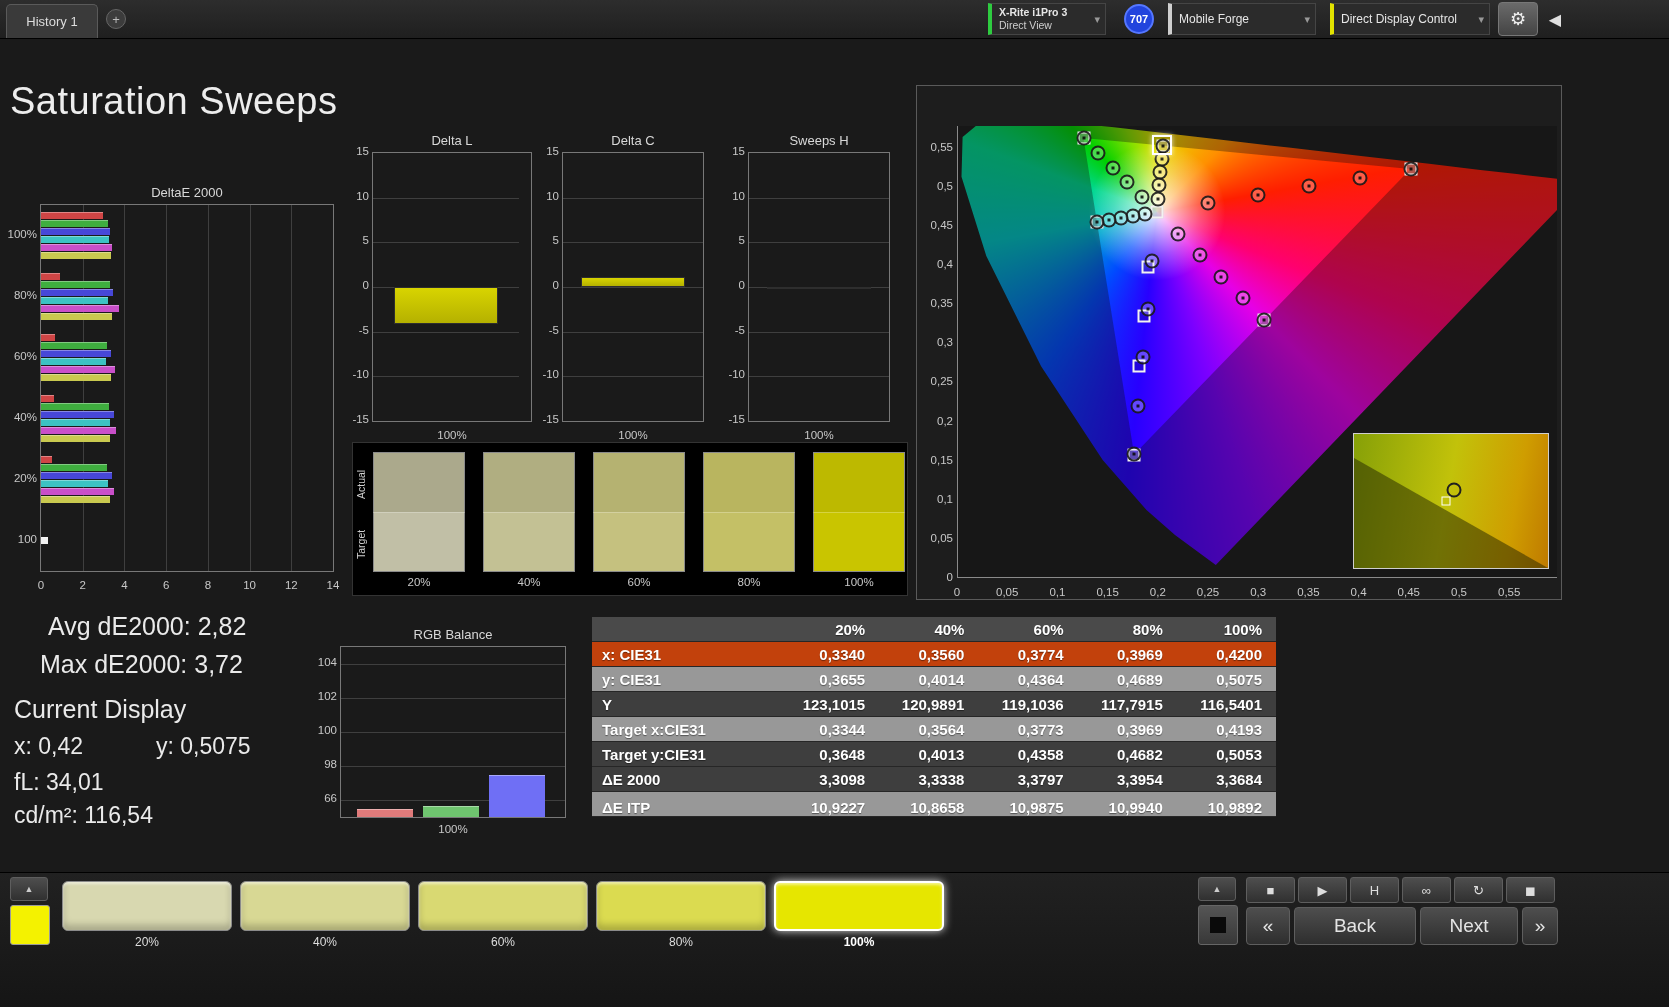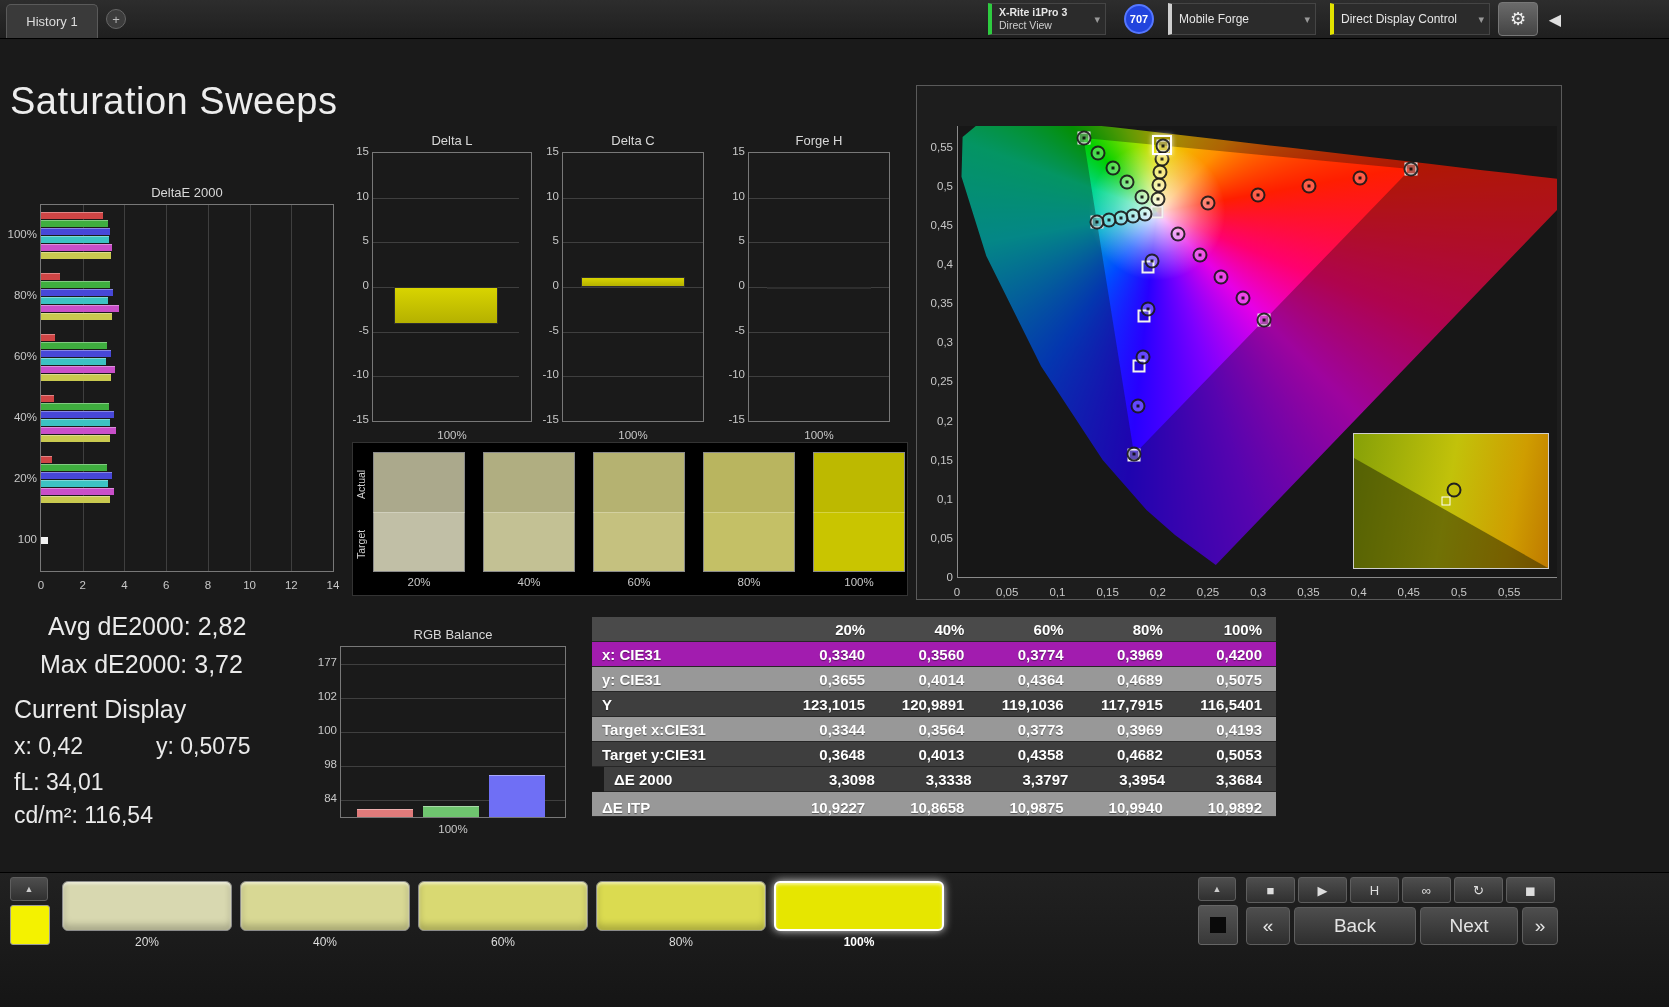--- a/index.html
+++ b/index.html
@@ -226,48 +226,48 @@
       <div class="ticklbl" style="position: absolute; left: -38px; top: 126px; width: 34px; text-align: right;">0</div>
       <div style="position: absolute; left: 0px; top: 178.667px; width: 140px; height: 1px; background: rgb(63, 63, 63);"></div>
       <div class="ticklbl" style="position: absolute; left: -38px; top: 170.667px; width: 34px; text-align: right;">-5</div>
       <div style="position: absolute; left: 0px; top: 223.333px; width: 140px; height: 1px; background: rgb(63, 63, 63);"></div>
       <div class="ticklbl" style="position: absolute; left: -38px; top: 215.333px; width: 34px; text-align: right;">-10</div>
       <div class="ticklbl" style="position: absolute; left: -38px; top: 260px; width: 34px; text-align: right;">-15</div>
       <div style="position: absolute; left: 18px; top: 124.173px; width: 104px; height: 9.82667px; background: linear-gradient(rgb(216, 212, 0), rgb(181, 177, 0)); border: 1px solid rgb(46, 46, 46); box-sizing: border-box;"></div>
       <div class="ticklbl" style="position: absolute; left: 0px; right: 0px; top: 276px; text-align: center;">100%</div>
     </div>
   <div id="dh-root" class="chart-box">
-      <div class="ctitle" style="position: absolute; left: 0px; right: 0px; top: -20px; text-align: center;">Forge H</div>
+      <div class="ctitle" style="position: absolute; left: 0px; right: 0px; top: -20px; text-align: center;">Sweeps H</div>
       <div class="ticklbl" style="position: absolute; left: -38px; top: -8px; width: 34px; text-align: right;">15</div>
       <div style="position: absolute; left: 0px; top: 44.6667px; width: 140px; height: 1px; background: rgb(63, 63, 63);"></div>
       <div class="ticklbl" style="position: absolute; left: -38px; top: 36.6667px; width: 34px; text-align: right;">10</div>
       <div style="position: absolute; left: 0px; top: 89.3333px; width: 140px; height: 1px; background: rgb(63, 63, 63);"></div>
       <div class="ticklbl" style="position: absolute; left: -38px; top: 81.3333px; width: 34px; text-align: right;">5</div>
       <div style="position: absolute; left: 0px; top: 134px; width: 140px; height: 1px; background: rgb(63, 63, 63);"></div>
       <div class="ticklbl" style="position: absolute; left: -38px; top: 126px; width: 34px; text-align: right;">0</div>
       <div style="position: absolute; left: 0px; top: 178.667px; width: 140px; height: 1px; background: rgb(63, 63, 63);"></div>
       <div class="ticklbl" style="position: absolute; left: -38px; top: 170.667px; width: 34px; text-align: right;">-5</div>
       <div style="position: absolute; left: 0px; top: 223.333px; width: 140px; height: 1px; background: rgb(63, 63, 63);"></div>
       <div class="ticklbl" style="position: absolute; left: -38px; top: 215.333px; width: 34px; text-align: right;">-10</div>
       <div class="ticklbl" style="position: absolute; left: -38px; top: 260px; width: 34px; text-align: right;">-15</div>
       <div style="position: absolute; left: 18px; top: 134px; width: 104px; height: 2px; background: linear-gradient(rgb(216, 212, 0), rgb(181, 177, 0)); border: 1px solid rgb(46, 46, 46); box-sizing: border-box;"></div>
       <div class="ticklbl" style="position: absolute; left: 0px; right: 0px; top: 276px; text-align: center;">100%</div>
     </div>
   <div id="rgb-root" class="chart-box">
       <div class="ctitle" style="position: absolute; left: 0px; right: 0px; top: -20px; text-align: center;">RGB Balance</div>
       <div style="position: absolute; left: 0px; top: 17px; width: 224px; height: 1px; background: rgb(63, 63, 63);"></div>
-      <div class="ticklbl" style="position: absolute; left: -38px; top: 9px; width: 34px; text-align: right;">177</div>
+      <div class="ticklbl" style="position: absolute; left: -38px; top: 9px; width: 34px; text-align: right;">104</div>
       <div style="position: absolute; left: 0px; top: 51px; width: 224px; height: 1px; background: rgb(63, 63, 63);"></div>
       <div class="ticklbl" style="position: absolute; left: -38px; top: 43px; width: 34px; text-align: right;">102</div>
       <div style="position: absolute; left: 0px; top: 85px; width: 224px; height: 1px; background: rgb(63, 63, 63);"></div>
       <div class="ticklbl" style="position: absolute; left: -38px; top: 77px; width: 34px; text-align: right;">100</div>
       <div style="position: absolute; left: 0px; top: 119px; width: 224px; height: 1px; background: rgb(63, 63, 63);"></div>
       <div class="ticklbl" style="position: absolute; left: -38px; top: 111px; width: 34px; text-align: right;">98</div>
       <div style="position: absolute; left: 0px; top: 153px; width: 224px; height: 1px; background: rgb(63, 63, 63);"></div>
-      <div class="ticklbl" style="position: absolute; left: -38px; top: 145px; width: 34px; text-align: right;">84</div>
+      <div class="ticklbl" style="position: absolute; left: -38px; top: 145px; width: 34px; text-align: right;">66</div>
       <div style="position: absolute; left: 16px; top: 162.35px; width: 56px; height: 7.65px; background: rgb(224, 122, 122); box-shadow: rgba(255, 255, 255, 0.4) 0px 1px inset;"></div>
       <div style="position: absolute; left: 82px; top: 158.95px; width: 56px; height: 11.05px; background: rgb(111, 196, 111); box-shadow: rgba(255, 255, 255, 0.4) 0px 1px inset;"></div>
       <div style="position: absolute; left: 148px; top: 128.35px; width: 56px; height: 41.65px; background: rgb(111, 111, 245); box-shadow: rgba(255, 255, 255, 0.4) 0px 1px inset;"></div>
       <div class="ticklbl" style="position: absolute; left: 0px; right: 0px; top: 176px; text-align: center;">100%</div>
     </div>
 
   <div id="swatch-strip" class="swatch-strip">
     <div class="vlabel" style="top:12px;">Actual</div>
     <div class="vlabel" style="top:72px;">Target</div>
   <div style="position: absolute; left: 20px; top: 9px; width: 92px; height: 60px; background: rgb(171, 169, 140); border-top: 1px solid rgb(138, 138, 138); border-right: 1px solid rgb(138, 138, 138); border-bottom: none; border-left: 1px solid rgb(138, 138, 138); border-image: initial; box-sizing: border-box;"></div>
@@ -378,21 +378,21 @@
 
   <div id="data-table">
       <div class="trow thead" style="position: relative;">
         <div class="tlabel" style="position: relative;"></div>
         <div class="tcell" style="position: relative;">20%</div>
         <div class="tcell" style="position: relative;">40%</div>
         <div class="tcell" style="position: relative;">60%</div>
         <div class="tcell" style="position: relative;">80%</div>
         <div class="tcell" style="position: relative;">100%</div>
       </div>
-      <div class="trow" style="position: relative; background: #a21caf;">
+      <div class="trow" style="position: relative; background: #c2410c;">
         <div class="tlabel" style="position: relative;">x: CIE31</div>
         <div class="tcell" style="position: relative;">0,3340</div>
         <div class="tcell" style="position: relative;">0,3560</div>
         <div class="tcell" style="position: relative;">0,3774</div>
         <div class="tcell" style="position: relative;">0,3969</div>
         <div class="tcell" style="position: relative;">0,4200</div>
       </div>
       <div class="trow" style="position: relative; background: rgb(152, 152, 152);">
         <div class="tlabel" style="position: relative;">y: CIE31</div>
         <div class="tcell" style="position: relative;">0,3655</div>
@@ -418,21 +418,21 @@
         <div class="tcell" style="position: relative;">0,4193</div>
       </div>
       <div class="trow" style="position: relative; background: rgb(62, 62, 62);">
         <div class="tlabel" style="position: relative;">Target y:CIE31</div>
         <div class="tcell" style="position: relative;">0,3648</div>
         <div class="tcell" style="position: relative;">0,4013</div>
         <div class="tcell" style="position: relative;">0,4358</div>
         <div class="tcell" style="position: relative;">0,4682</div>
         <div class="tcell" style="position: relative;">0,5053</div>
       </div>
-      <div class="trow" style="position: relative; background: rgb(62, 62, 62); margin-left: 12px;">
+      <div class="trow" style="position: relative; background: rgb(62, 62, 62);">
         <div class="tlabel" style="position: relative;">ΔE 2000</div>
         <div class="tcell" style="position: relative;">3,3098</div>
         <div class="tcell" style="position: relative;">3,3338</div>
         <div class="tcell" style="position: relative;">3,3797</div>
         <div class="tcell" style="position: relative;">3,3954</div>
         <div class="tcell" style="position: relative;">3,3684</div>
       </div>
       <div class="trow" style="position: relative; background: rgb(152, 152, 152); align-items: flex-end;">
         <div class="tlabel" style="position: relative;">ΔE ITP</div>
         <div class="tcell" style="position: relative;">10,9227</div>

